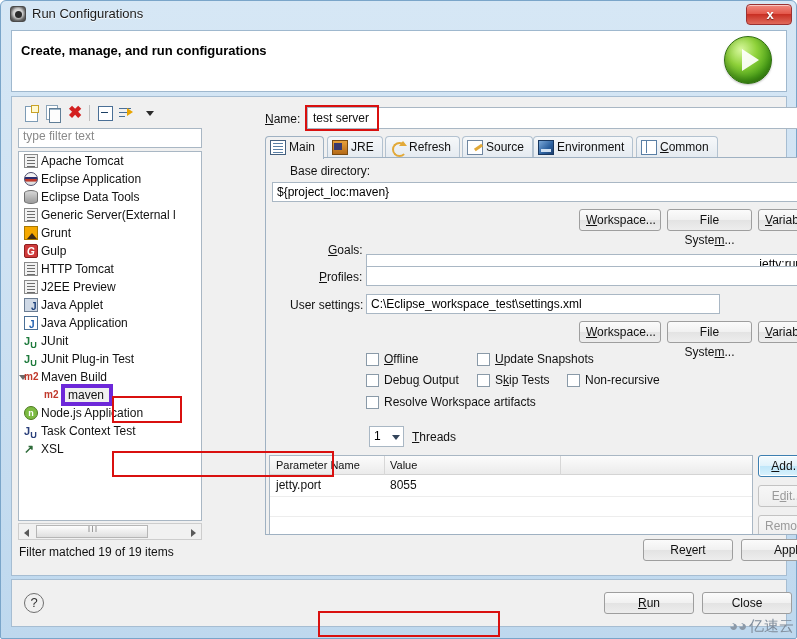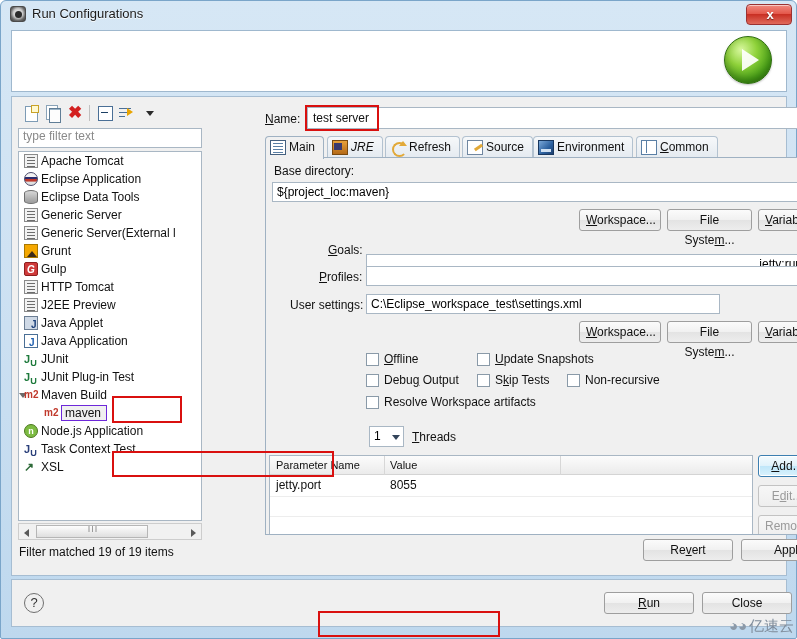--- a/index.html
+++ b/index.html
@@ -164,21 +164,21 @@
     padding-left: 22px; white-space: nowrap; font-size: 12px; color:#111;
     cursor: pointer;
   }
   .tree-row.child { padding-left: 42px; }
   .tree-row .ti {
     position: absolute; top: 2px; width: 14px; height: 14px;
   }
   .tree-row .ti { left: 5px; }
   .tree-row.child .ti { left: 25px; }
   .tree-row.selected .lbl {
-    background:#f0f0f0; border:1px solid #6d28d9; padding:0 5px 0 3px;
+    background:#f0f0f0; border:4px solid #6d28d9; padding:0 5px 0 3px;
   }
   .expander {
     position:absolute; left:-12px; top:6px; width:0;height:0;
     border-top:4px solid transparent; border-bottom:4px solid transparent;
     border-left:5px solid #6b6b6b;
   }
   .expander.open {
     border-left:4px solid transparent; border-right:4px solid transparent;
     border-top:5px solid #6b6b6b; left:-13px; top:7px;
   }
@@ -428,20 +428,21 @@
 
   <div id="titlebar">
     <div id="title-icon"></div>
     <div id="title-text">Run Configurations</div>
     <div id="close-btn">
       <span>x</span>
     </div>
   </div>
 
   <div id="header">
+    <div id="header-title">Create, manage, and run configurations</div>
     <div id="header-run-icon">
       <div class="ball"></div>
         <div class="tri"></div>
     </div>
   </div>
 
   <div id="body">
 
     <div id="left-panel">
 
@@ -470,24 +471,20 @@
         <div class="tree-row">
           <span class="ti ti-eclipse"></span>
           <span class="lbl">Eclipse Application</span>
         </div>
         <div class="tree-row">
           <span class="ti ti-db"></span>
           <span class="lbl">Eclipse Data Tools</span>
         </div>
         <div class="tree-row">
           <span class="ti ti-server"></span>
-          <span class="lbl">Generic Server</span>
-        </div>
-        <div class="tree-row">
-          <span class="ti ti-server"></span>
           <span class="lbl">Generic Server(External l</span>
         </div>
         <div class="tree-row">
           <span class="ti ti-grunt"></span>
           <span class="lbl">Grunt</span>
         </div>
         <div class="tree-row">
           <span class="ti ti-gulp">G</span>
           <span class="lbl">Gulp</span>
         </div>
@@ -553,21 +550,21 @@
 
       <div id="name-label"><u>N</u>ame:</div>
       <div id="name-input">test server</div>
       <div id="name-highlight"></div>
 
       <div id="tabs">
         <div class="tab active" style="left:0px;">
           <span class="tico tico-main"></span>
           <span>Main</span>
         </div>
-        <div class="tab" style="left:62px;font-style:italic;">
+        <div class="tab" style="left:62px;">
           <span class="tico tico-jre"></span>
           <span>JRE</span>
         </div>
         <div class="tab" style="left:120px;">
           <span class="tico tico-refresh"></span>
           <span>Refresh</span>
         </div>
         <div class="tab" style="left:197px;">
           <span class="tico tico-source"></span>
           <span>Source</span>
@@ -578,21 +575,21 @@
         </div>
         <div class="tab" style="left:371px;">
           <span class="tico tico-common"></span>
           <span><u>C</u>ommon</span>
         </div>
       </div>
 
       <div id="pane">
         <div id="pane-inner">
 
-          <div class="lbl" style="position:absolute; left:8px; top:6px;">Base directory:</div>
+          <div class="lbl" style="position:absolute; left:24px; top:6px;">Base directory:</div>
           <div class="field" style="left:6px; top:24px; width:535px;">${project_loc:maven}</div>
 
           <div class="btn" style="left:313px; top:51px; width:82px;"><u>W</u>orkspace...</div>
           <div class="btn" style="left:401px; top:51px; width:85px;">File Syste<u>m</u>...</div>
           <div class="btn" style="left:492px; top:51px; width:70px;"><u>V</u>ariables...</div>
 
           <div class="lbl" style="position:absolute; left:62px; top:85px;"><u>G</u>oals:</div>
           <div class="field" style="left:100px; top:96px; width:441px;text-align:right;">jetty:run</div>
 
           <div class="lbl" style="position:absolute; left:53px; top:112px;"><u>P</u>rofiles:</div>

